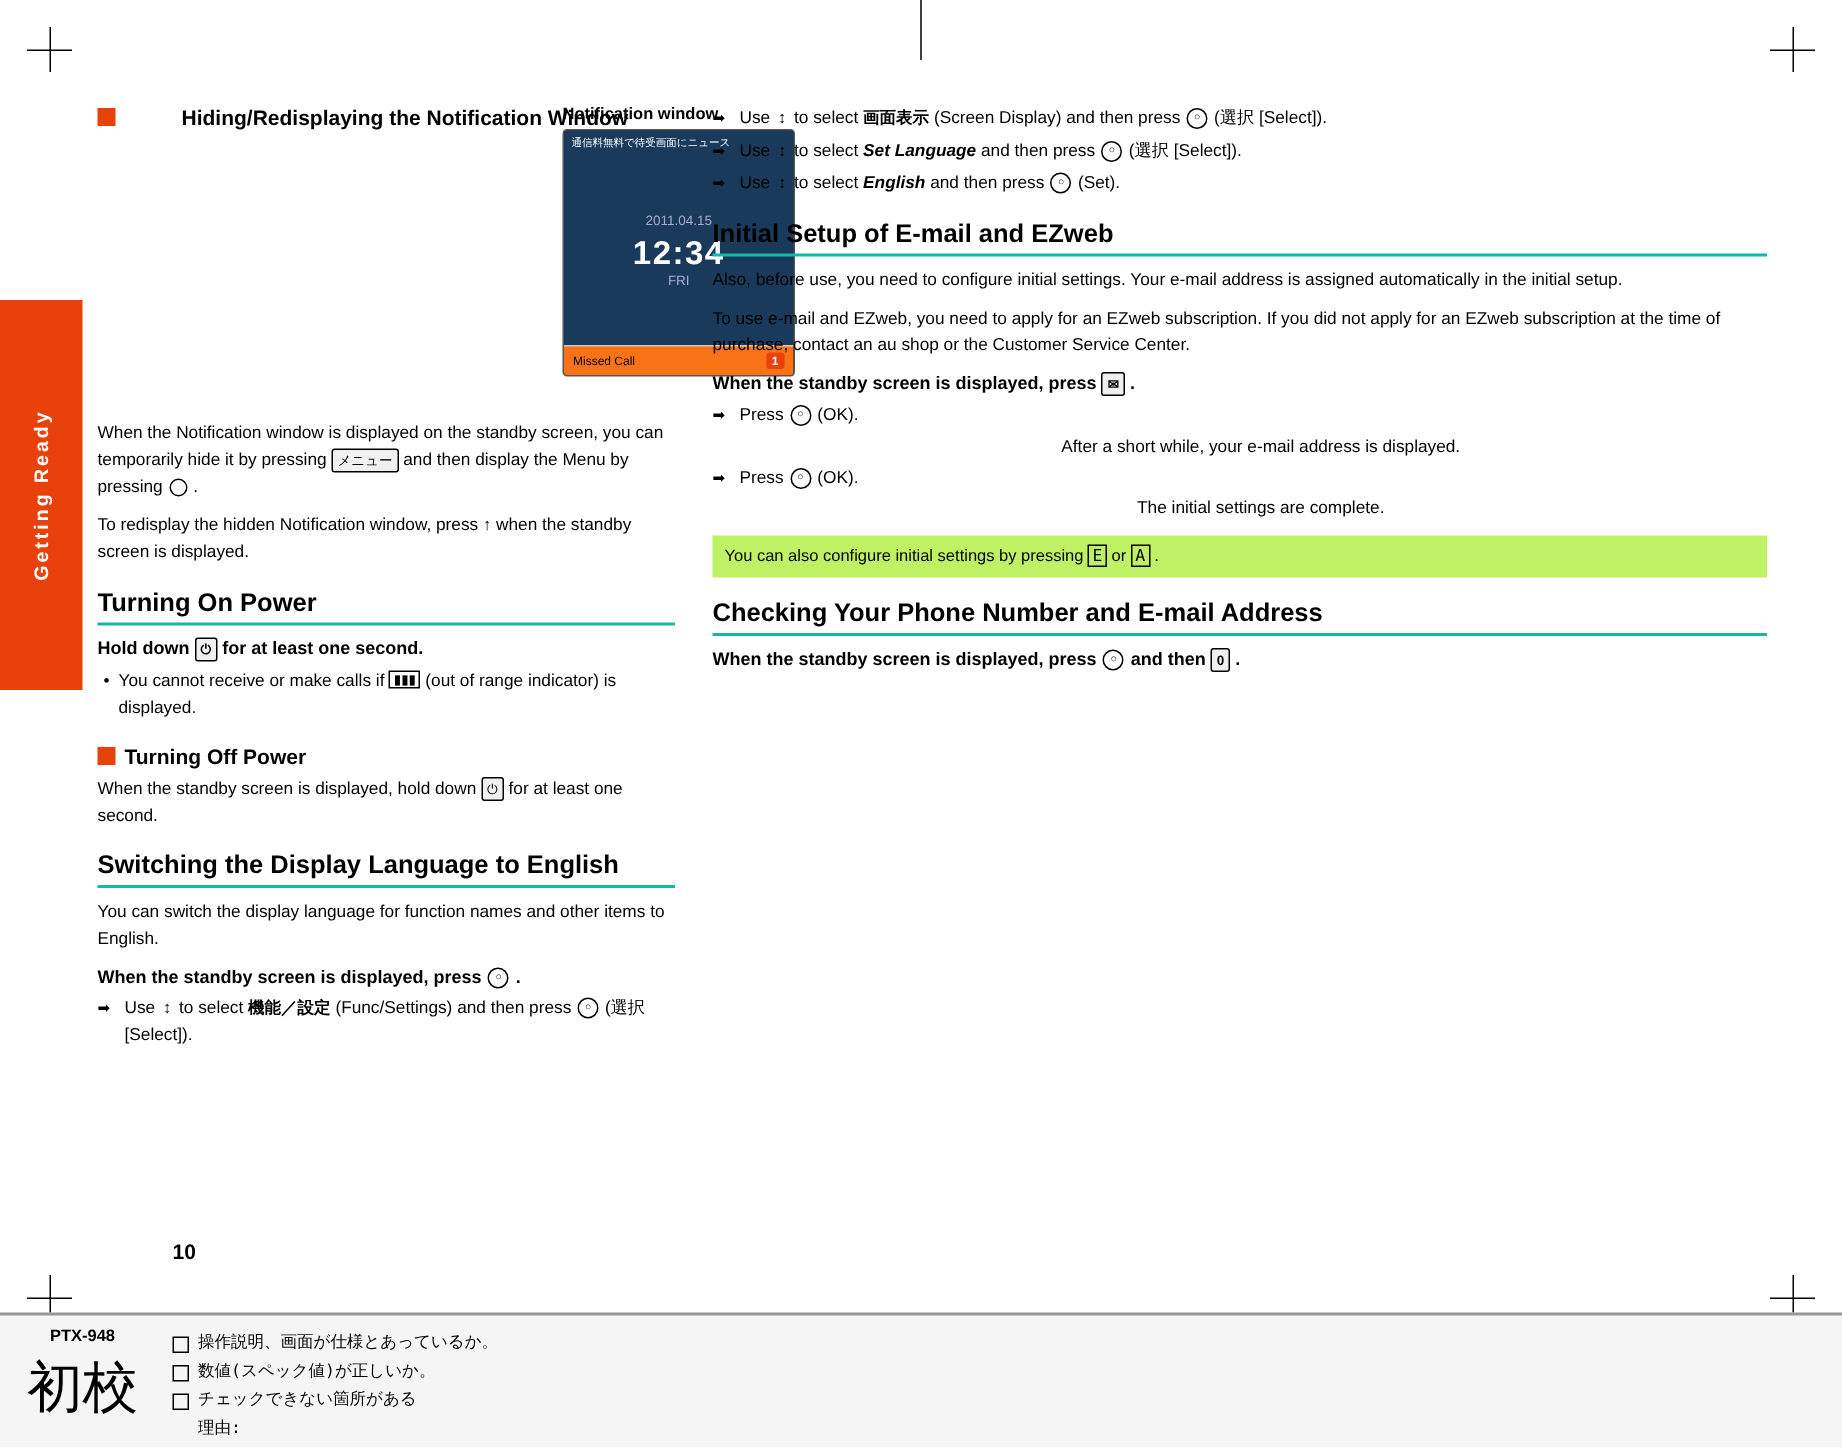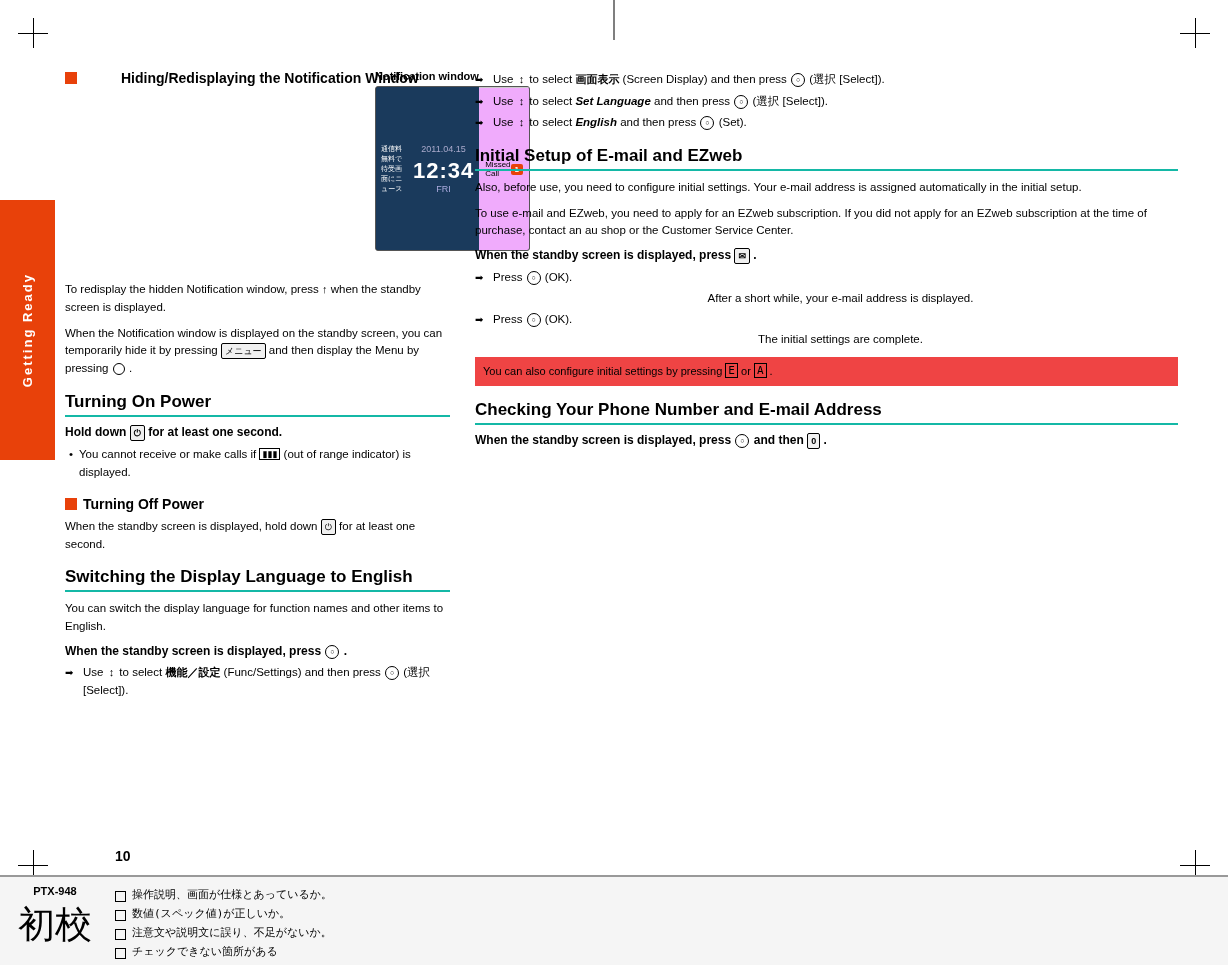--- a/index.html
+++ b/index.html
@@ -73,21 +73,21 @@
       font-weight: bold;
       writing-mode: vertical-rl;
       transform: rotate(180deg);
       letter-spacing: 2px;
     }
 
     
     .page-number {
       position: absolute;
       left: 115px;
-      bottom: 101px;
+      bottom: 123px;
       font-size: 14px;
       font-weight: bold;
     }
 
     
     .section-heading {
       font-size: 17px;
       font-weight: bold;
       color: #000;
       border-bottom: 2px solid #14b8a6;
@@ -148,21 +148,21 @@
       background: #2a2a2a;
       border-radius: 3px;
       overflow: hidden;
       border: 1px solid #555;
       position: relative;
     }
     .phone-screen-inner {
       width: 100%;
       height: 100%;
       display: flex;
-      flex-direction: row;
+      flex-direction: column;
     }
     .phone-top-bar {
       background: #1a3a5c;
       color: #fff;
       font-size: 8px;
       padding: 3px 5px;
       display: flex;
       align-items: center;
       gap: 3px;
     }
@@ -184,21 +184,21 @@
       color: #fff;
       font-size: 22px;
       font-weight: bold;
       letter-spacing: 1px;
     }
     .phone-day {
       color: #aad;
       font-size: 9px;
     }
     .phone-missed {
-      background: #f0abfc;
+      background: #f97316;
       color: #000;
       font-size: 8px;
       padding: 4px 6px;
       border-top: 1px solid #ccc;
       display: flex;
       justify-content: space-between;
       align-items: center;
     }
     .missed-num {
       background: #e8410a;
@@ -257,21 +257,21 @@
       margin-bottom: 2px;
     }
     .bullet-item::before {
       content: '•';
       position: absolute;
       left: 4px;
     }
 
     
     .note-box {
-      background: #ef4444;
+      background: #bef264;
       border: none;
       padding: 6px 8px;
       font-size: 11px;
       line-height: 1.5;
       margin-top: 8px;
     }
 
     
     .jp-text {
       font-family: 'MS Gothic', 'Meiryo', monospace;
@@ -422,30 +422,30 @@
     <div style="width:385px; flex-shrink:0;">
 
       <div class="section-gap">
 
         <div class="subsection-heading">
           <span class="orange-sq"></span>
           <span style="font-size:14px; font-weight:bold;padding-left:38px;">Hiding/Redisplaying the Notification Window</span>
         </div>
         <div style="margin-top:195px;">
           <p class="body-text">
-            <span>To redisplay the hidden Notification window, press</span>
-            <span style="font-size:11px;">↑</span>
-            <span>when the standby screen is displayed.</span>
-          </p>
-          <p class="body-text">
             <span>When the Notification window is displayed on the standby screen, you can temporarily hide it by pressing</span>
             <span class="key-icon">メニュー</span>
             <span>and then display the Menu by pressing</span>
             <span class="circle-btn-sm"></span>
             <span>.</span>
+          </p>
+          <p class="body-text">
+            <span>To redisplay the hidden Notification window, press</span>
+            <span style="font-size:11px;">↑</span>
+            <span>when the standby screen is displayed.</span>
           </p>
         </div>
       </div>
 
       <div class="section-gap">
         <div class="section-heading">Turning On Power</div>
         <p class="bold-instruction">
           <span>Hold down</span>
           <span class="key-icon">⏻</span>
           <span>for at least one second.</span>
@@ -575,24 +575,20 @@
       <div class="check-item">
         <div class="check-box"></div>
         <span class="jp-text">操作説明、画面が仕様とあっているか。</span>
       </div>
       <div class="check-item">
         <div class="check-box"></div>
         <span class="jp-text">数値(スペック値)が正しいか。</span>
       </div>
       <div class="check-item">
         <div class="check-box"></div>
-        <span class="jp-text">注意文や説明文に誤り、不足がないか。</span>
-      </div>
-      <div class="check-item">
-        <div class="check-box"></div>
         <span class="jp-text">チェックできない箇所がある</span>
       </div>
       <div class="check-item">
         <div style="width:11px; flex-shrink:0;"></div>
         <span class="jp-text">理由:</span>
       </div>
     </div>
   </div>
 
 </div>

